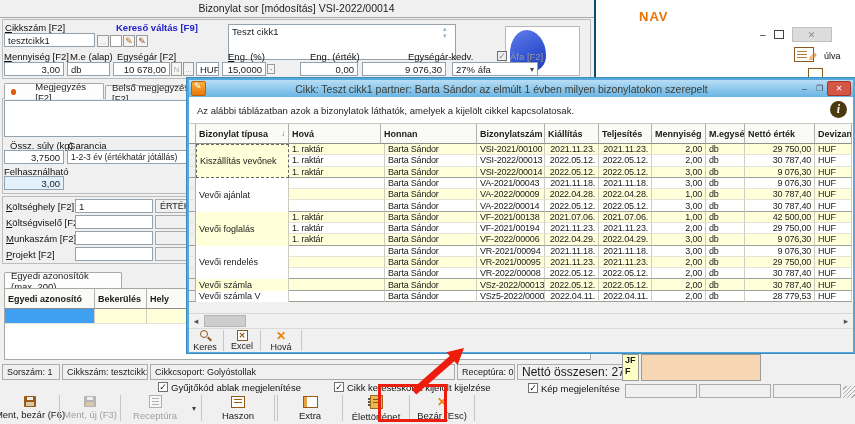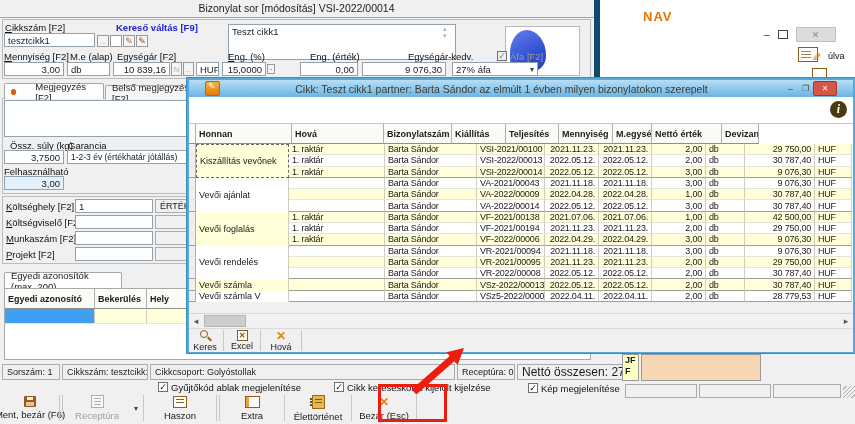--- a/index.html
+++ b/index.html
@@ -22,21 +22,21 @@
       line-height:9px;text-align:center;color:#1a1a1a;box-sizing:border-box}
   .cb.dis{background:#eee;color:#888}
   .tab{position:absolute;background:#f6f6f6;border:1px solid #a8a8a8;border-bottom:none;
        border-radius:2px 2px 0 0;display:flex;align-items:center;gap:19px;padding:0 6px;
        font-size:9.5px;box-sizing:border-box}
   .tab.sel{background:#fdfdfd}
   .dot{width:6px;height:6px;border-radius:50%;background:#e05a10}
   
   #popup{position:absolute;left:187px;top:78px;width:668px;height:275px;background:#f0f0f0;
          border:2px solid #55a8dc;box-shadow:0 0 0 1px #3d8cbe;box-sizing:border-box;z-index:5}
-  #pop-title{height:17px;background:linear-gradient(#b9def5,#68b4e5);display:flex;align-items:center;padding:0 16px}
+  #pop-title{height:17px;background:linear-gradient(#b9def5,#68b4e5);display:flex;align-items:center;padding:0 2px}
   #pop-title .t{flex:1;text-align:center;font-size:10.5px;color:#3c3c34}
   .pop-ico{width:13px;height:13px;background:linear-gradient(#f8b040,#e87808);border:1px solid #c06200;
            border-radius:2px;position:relative;flex:0 0 auto}
   .pop-ico::before{content:"✎";color:#fff;font-size:9px;position:absolute;left:2px;top:-1px}
   .wbtn{width:15px;height:13px;display:flex;align-items:center;justify-content:center;font-size:9px;color:#444}
   .wbtn.max{font-size:8px}
   .wbtn.close{background:#d65645;border:1px solid #a53425;border-radius:2px;color:#fff;width:22px}
   #pop-info{height:26px;background:#fff;border-bottom:1px solid #c8c8c8;position:relative}
   #pop-info .txt{position:absolute;left:8px;top:8px;font-size:9.5px;color:#222}
   .info-ico{position:absolute;right:6px;top:4px;width:17px;height:17px;border-radius:50%;background:#4a3a10;
@@ -145,21 +145,21 @@
 <span class="lbl" style="left:70px;top:51px">M.e (alap)</span>
 <span class="lbl" style="left:117px;top:51px">Egységár [F2]</span>
 <span class="lbl ulf" style="left:228px;top:51px">Eng. (%)</span>
 <span class="lbl" style="left:310px;top:51px">Eng. (érték)</span>
 <span class="lbl" style="left:408px;top:51px">Egységár-kedv.</span>
 <div class="cb dis" style="left:497px;top:51px"><span>✓</span></div>
 <span class="lbl dis" style="left:510px;top:51px">Áfa [F2]</span>
 
 <div class="inp r" style="left:4px;top:62px;width:60px;height:14px">3,00</div>
 <div class="inp" style="left:67px;top:62px;width:43px;height:14px">db</div>
-<div class="inp r" style="left:113px;top:62px;width:57px;height:14px">10 839,16</div>
+<div class="inp r" style="left:113px;top:62px;width:57px;height:14px">10 678,00</div>
 <div class="btn3d dis" style="left:171px;top:62px;width:11px;height:14px">N</div>
 <div class="btn3d dis" style="left:183px;top:62px;width:11px;height:14px">...</div>
 <div class="inp" style="left:196px;top:62px;width:23px;height:14px">HUF</div>
 <div class="inp r" style="left:222px;top:62px;width:44px;height:14px">15,0000</div>
 <div class="btn3d" style="left:267px;top:64px;width:8px;height:10px">·</div>
 <div class="inp r" style="left:300px;top:62px;width:58px;height:14px">0,00</div>
 <div class="inp r" style="left:362px;top:62px;width:84px;height:14px">9 076,30</div>
 <div class="inp" style="left:452px;top:62px;width:86px;height:14px">
   <span style="flex:1">27% áfa</span>
   <span style="color:#444;font-size:8px">▾</span>
@@ -224,20 +224,24 @@
 <span class="lbl" style="left:347px;top:382px">Cikk kereséskor a kijelölt kijelzése</span>
 <div class="cb" style="left:528px;top:383px"><span>✓</span></div>
 <span class="lbl" style="left:541px;top:383px">Kép megjelenítése</span>
 
 <div id="toolbar">
   <div class="tbtn" style="width:56px">
     <span class="i-save"></span>
     <span>Ment, bezár (F6)</span>
   </div>
   <div class="tdiv"></div>
+  <div class="tbtn dis" style="width:58px">
+    <span class="i-save dis"></span>
+    <span>Ment, új (F3)</span>
+  </div>
   <div class="tdiv"></div>
   <div class="tbtn dis" style="width:66px">
     <span class="i-list"></span>
     <span>Receptúra</span>
   </div>
   <div class="tbtn" style="width:12px">
     <span style="color:#444;font-size:8px">▾</span>
   </div>
   <div class="tdiv"></div>
   <div class="tbtn" style="width:70px">
@@ -266,21 +270,21 @@
 <div class="abs" style="left:622px;top:354px;width:17px;height:27px;background:#ffffc4;border:1px solid #9a9a9a;box-sizing:border-box;font-weight:bold;font-size:9px;line-height:11px;padding-left:2px">
   <div>JF</div>
   <div>F</div>
 </div>
 <div class="abs" style="left:641px;top:354px;width:120px;height:27px;background:#f7d7b3;border:1px solid #9a9a9a;box-sizing:border-box"></div>
 <div class="sunken" style="left:625px;top:384px;width:72px;height:14px"></div>
 <div class="sunken" style="left:699px;top:384px;width:72px;height:14px"></div>
 <div class="sunken" style="left:773px;top:384px;width:68px;height:14px"></div>
 <div class="grip"></div>
 
-<div class="abs" style="left:594px;top:0;width:261px;height:78px;background:#fff;border-left:6px solid #0c4a6e;box-sizing:border-box;z-index:2">
+<div class="abs" style="left:594px;top:0;width:261px;height:78px;background:#fff;border-left:2px solid #0c4a6e;box-sizing:border-box;z-index:2">
   <div class="abs" style="left:43px;top:9px;font-size:13px;font-weight:bold;color:#e87200;letter-spacing:1px">NAV</div>
   <div class="abs" style="left:164px;top:27px;display:flex;align-items:center;gap:8px">
     <span style="font-size:10px;color:#333">–</span>
     <span style="width:8px;height:7px;border:1px solid #444;display:inline-block"></span>
     <span style="width:38px;height:13px;background:#dcdcdc;border:1px solid #c0c0c0;color:#8a8a8a;font-size:9px;display:inline-flex;align-items:center;justify-content:center">
         <span>✕</span>
       </span>
   </div>
   <div class="doc-ico" style="left:198px;top:47px"></div>
   <span class="lbl" style="left:228px;top:51px;font-size:9px">úlva</span>
@@ -289,27 +293,29 @@
 
 <div id="popup">
   <div id="pop-title">
     <span class="pop-ico"></span>
     <span class="t">Cikk: Teszt cikk1 partner: Barta Sándor az elmúlt 1 évben milyen bizonylatokon szerepelt</span>
     <span class="wbtn">–</span>
     <span class="wbtn max">❐</span>
     <span class="wbtn close" style="font-size:8px">✕</span>
   </div>
   <div id="pop-info">
+    <span class="txt">Az alábbi táblázatban azok a bizonylatok láthatók, amelyek a kijelölt cikkel kapcsolatosak.</span>
     <span class="info-ico">i</span>
   </div>
   <div id="pt">
     <div id="pt-head">
         <div class="hc" style="width: 7px;"></div>
+        <div class="hc" style="width: 93px;">Bizonylat típusa<span style="font-weight: normal; color: rgb(102, 102, 102); margin-left: auto; font-size: 8px;"> ↓</span></div>
+        <div class="hc" style="width: 92px;">Hová</div>
         <div class="hc" style="width: 96px;">Honnan</div>
-        <div class="hc" style="width: 92px;">Hová</div>
         <div class="hc" style="width: 68px;">Bizonylatszám</div>
         <div class="hc" style="width: 54px;">Kiállítás</div>
         <div class="hc" style="width: 53px;">Teljesítés</div>
         <div class="hc" style="width: 54px;">Mennyiség</div>
         <div class="hc" style="width: 39px;">M.egység</div>
         <div class="hc" style="width: 70px;">Nettó érték</div>
         <div class="hc" style="width: 37px;">Devizanem</div>
       </div>
     <div id="pt-body">
         <div class="prow" style="height: 11.2857px;">

